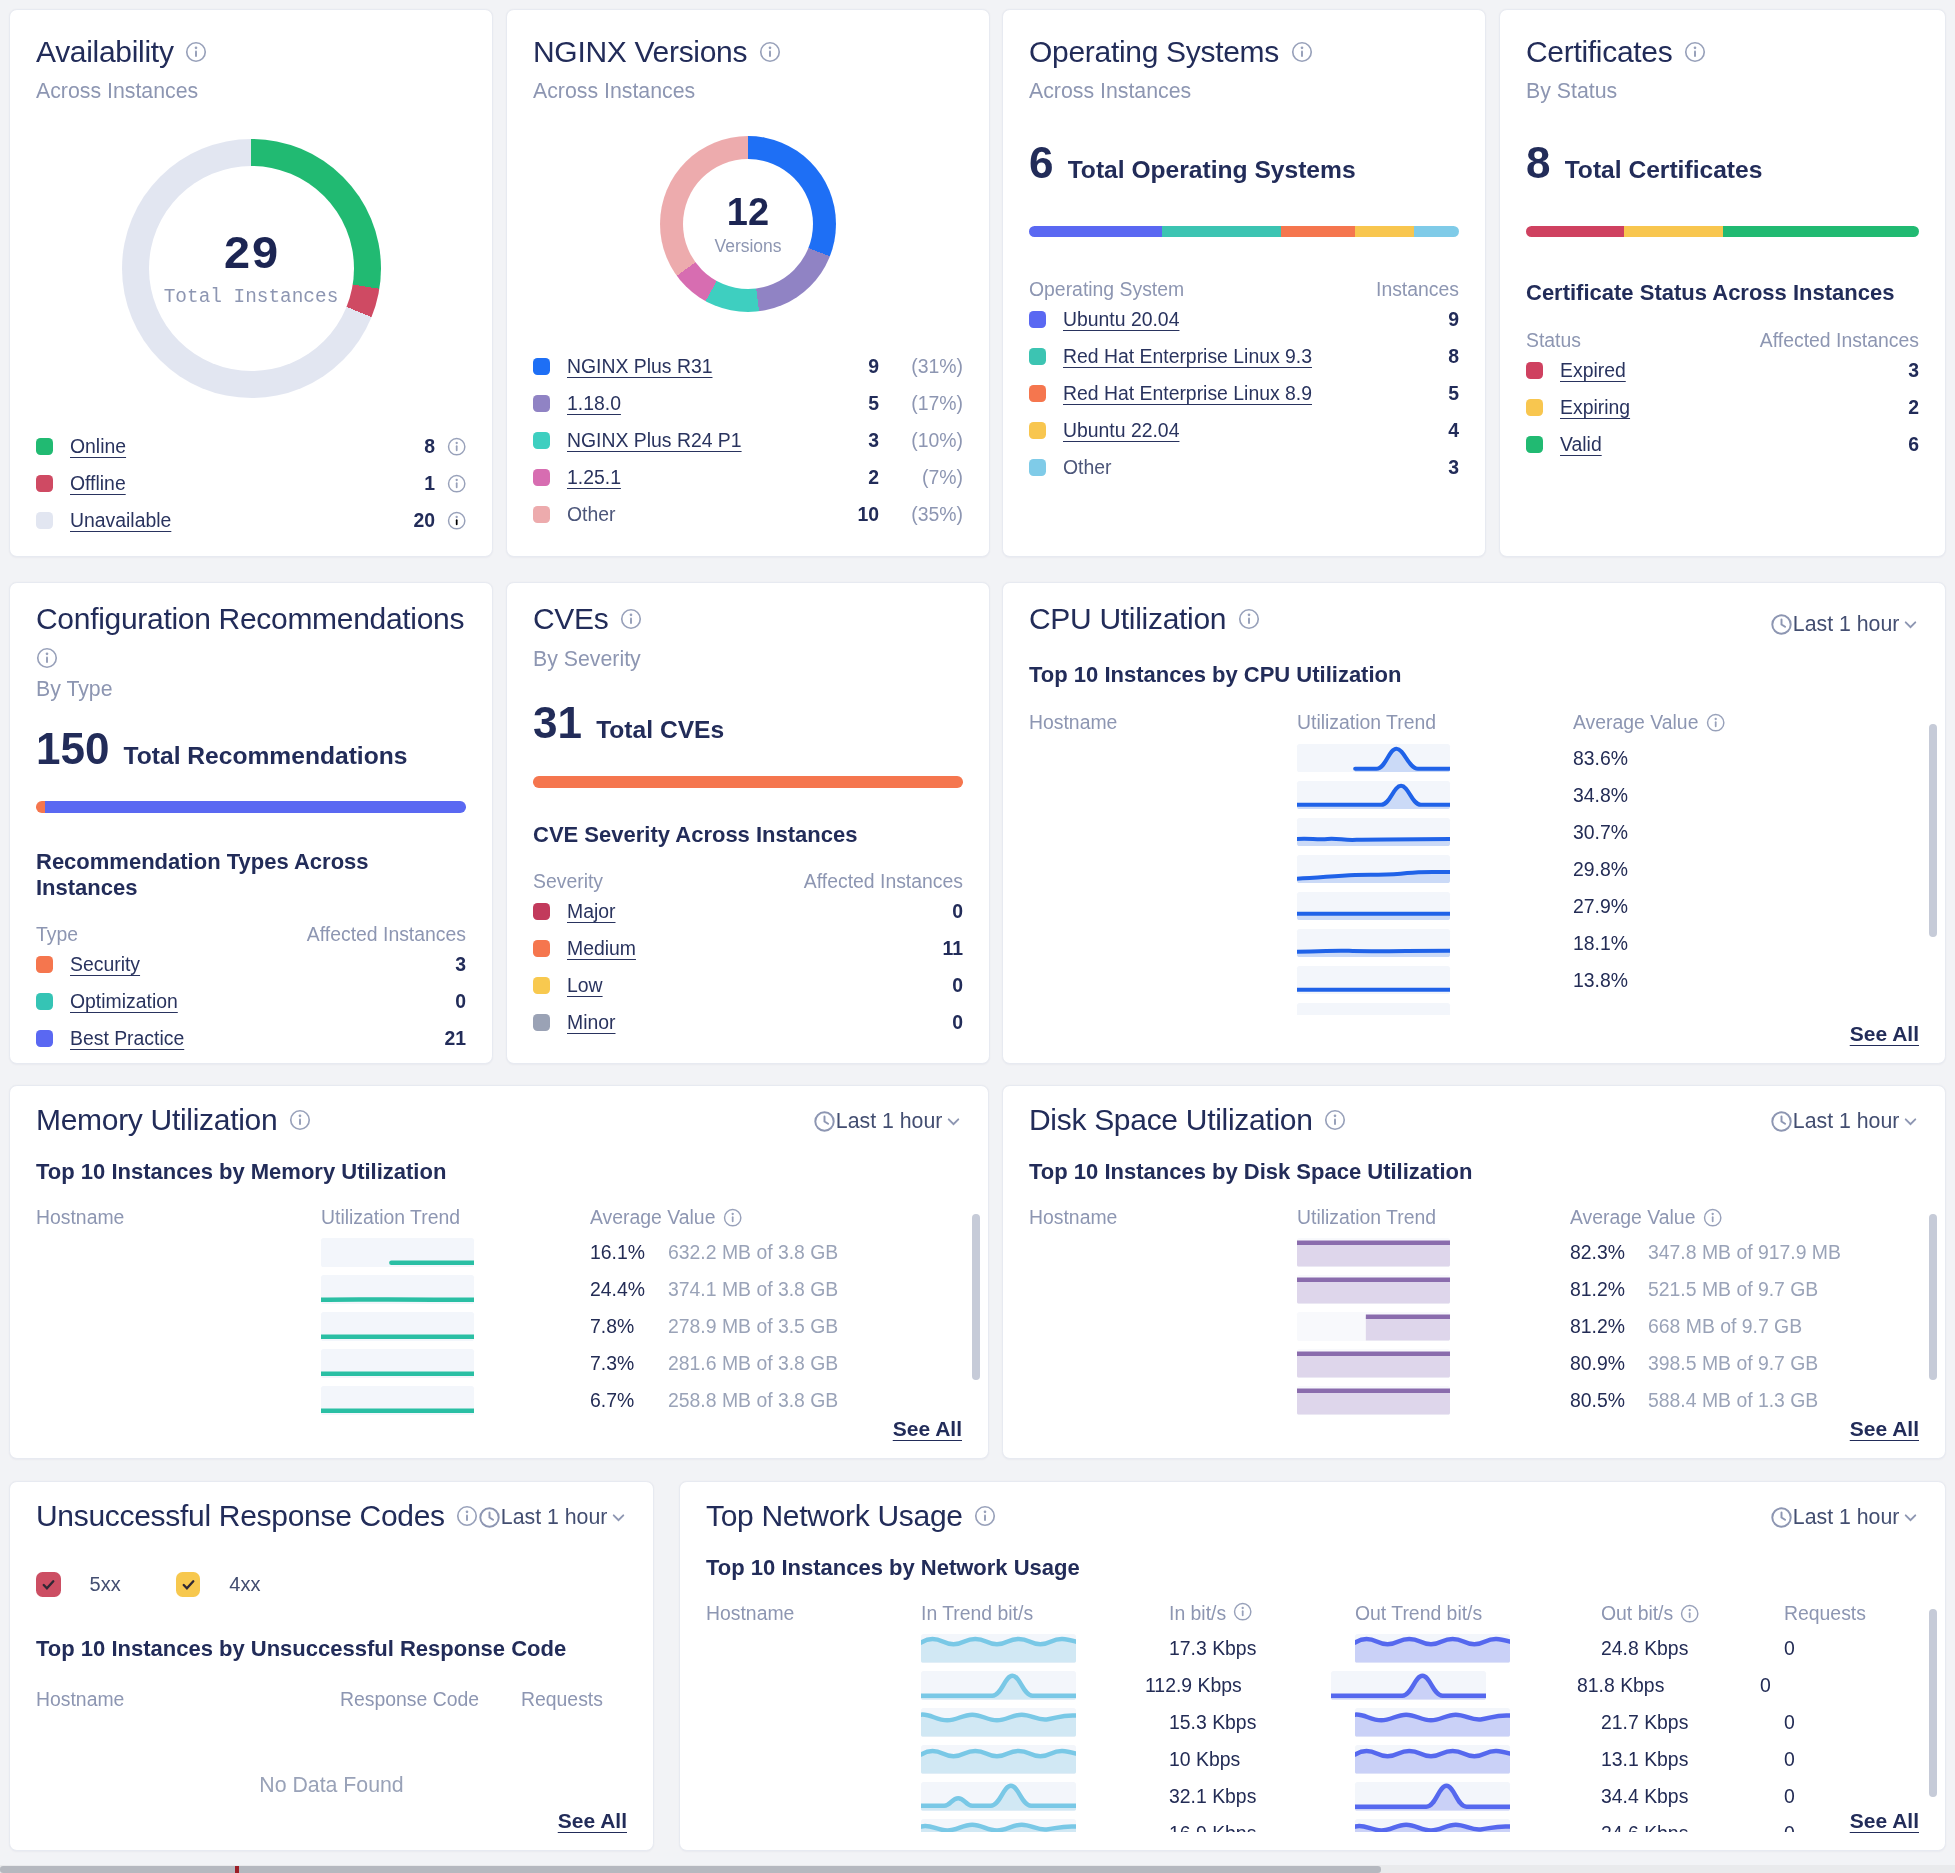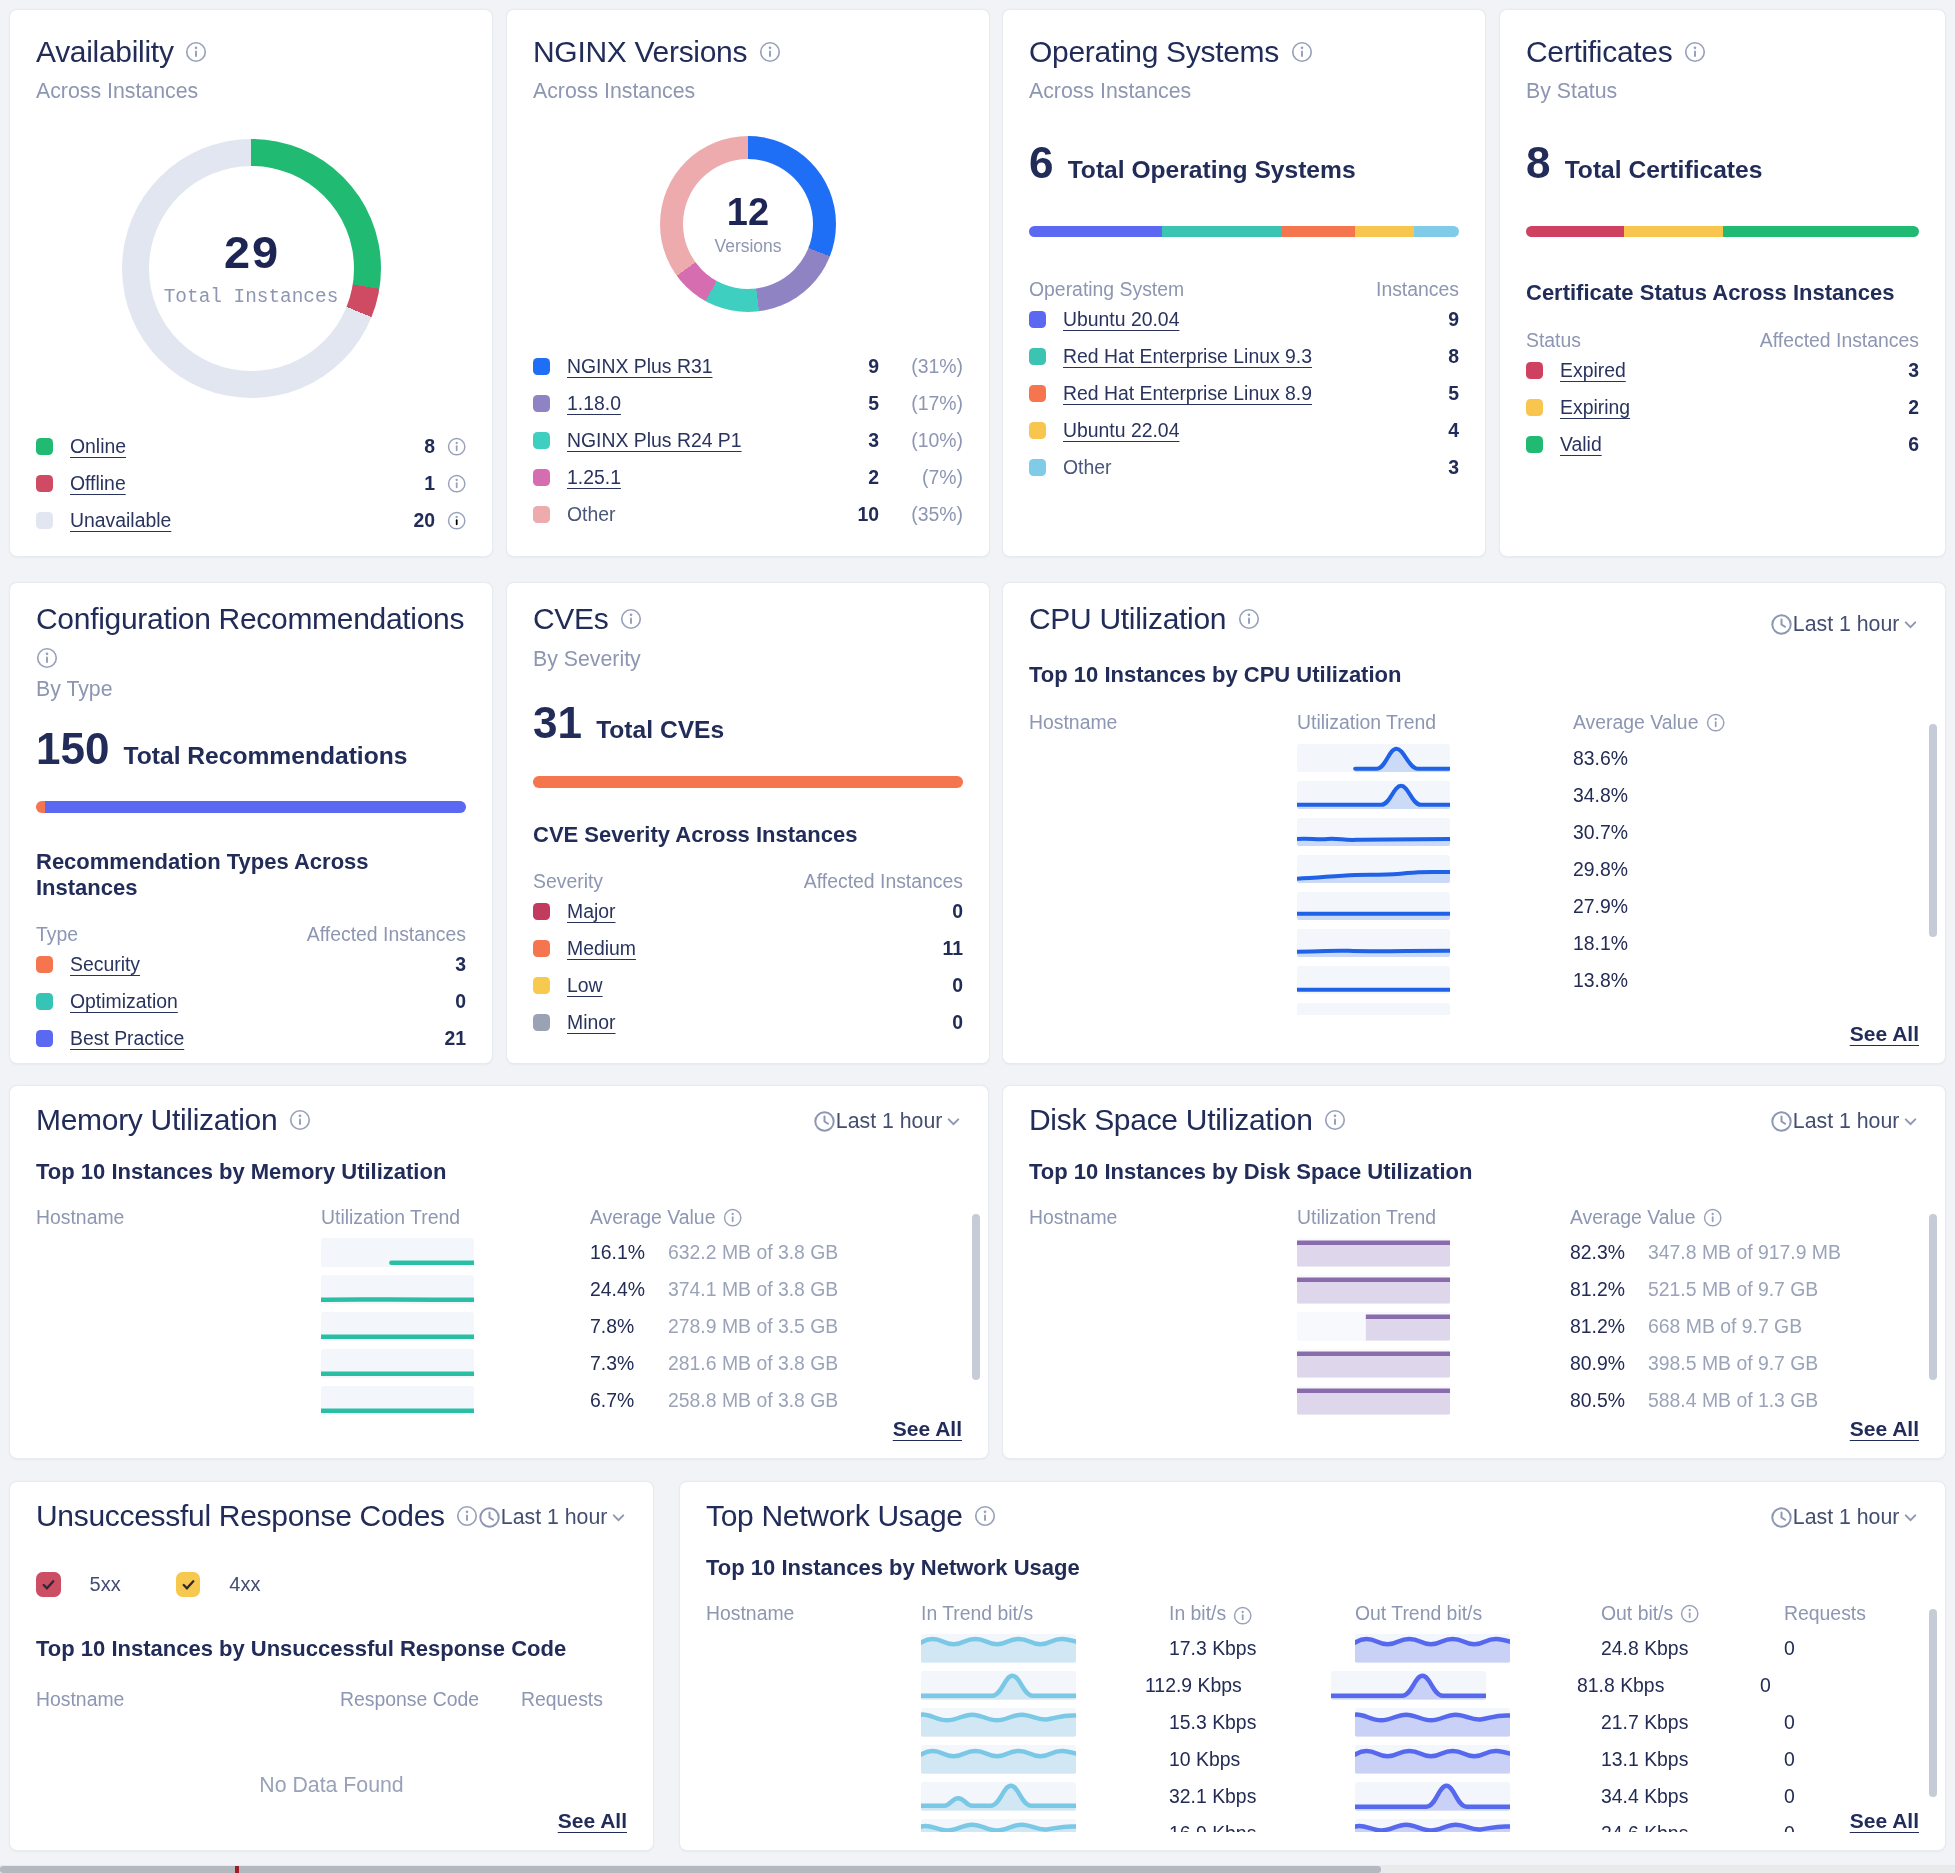--- a/index.html
+++ b/index.html
@@ -778,21 +778,21 @@
       </svg>
     <span class="lbl">Last 1 hour</span>
     <svg class="chev" viewBox="0 0 16 16">
         <path d="M3.5 6l4.5 4.5L12.5 6" fill="none" stroke="currentColor" stroke-width="1.8" stroke-linecap="round"></path>
       </svg>
   </div>
   <div class="section" style="margin-top:22px">Top 10 Instances by Network Usage</div>
   <div class="thead" style="margin-top:21px">
     <span style="width:215px">Hostname</span>
     <span style="width:155px">In Trend bit/s</span>
-    <span style="margin-left:93px;width:149px;display:flex;align-items:flex-end;gap:7px">
+    <span style="margin-left:93px;width:149px;display:flex;align-items:flex-start;gap:7px">
       <span>In bit/s</span>
       <span class="info sm">
           <svg viewBox="0 0 20 20">
             <circle cx="10" cy="10" r="8.4" fill="none" stroke="currentColor" stroke-width="1.5"></circle>
             <circle cx="10" cy="6.2" r="1.2" fill="currentColor"></circle>
             <rect x="9.1" y="8.6" width="1.8" height="6" rx="0.9" fill="currentColor"></rect>
           </svg>
         </span>
     </span>
     <span style="margin-left:37px;width:155px">Out Trend bit/s</span>

